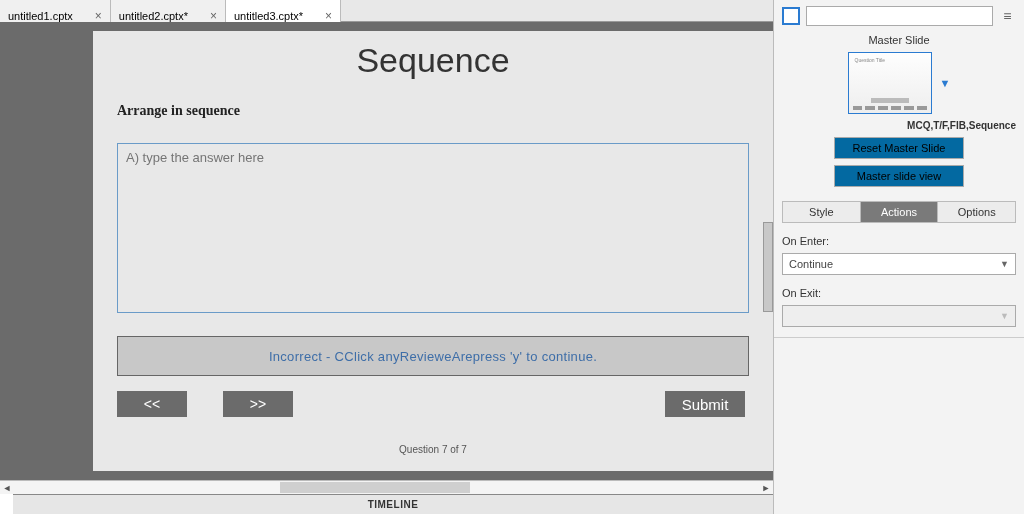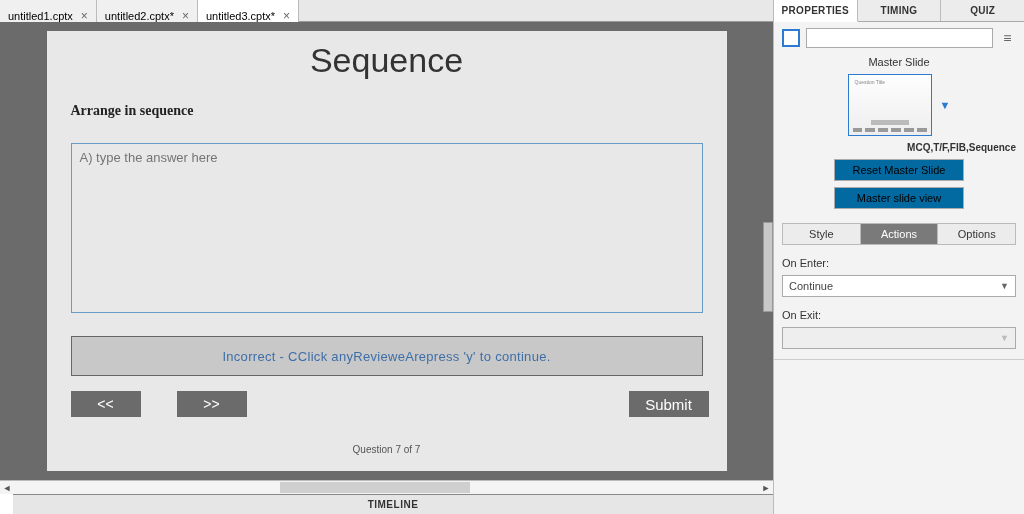--- a/index.html
+++ b/index.html
@@ -5,42 +5,42 @@
 * { box-sizing: border-box; margin: 0; padding: 0; font-family: Arial, sans-serif; }
 html, body { width: 1024px; height: 514px; overflow: hidden; background: #fff; }
 
 .app { display: flex; flex-direction: column; width: 100%; height: 100%; }
 
 .main-row { display: flex; flex: 1; min-height: 0; }
 
 .left-col { flex: 1; display: flex; flex-direction: column; border-right: 1px solid #bbb; }
 
 .tabs { display: flex; height: 22px; border-bottom: 1px solid #999; background: #e8e8e8; font-size: 11px; }
-.tab { display: flex; align-items: center; padding: 16px 8px; border-right: 1px solid #bbb; background: #f0f0f0; gap: 8px; cursor: pointer; }
+.tab { display: flex; align-items: center; padding: 16px 8px; border-right: 1px solid #bbb; background: #f0f0f0; gap: 22px; cursor: pointer; }
 .tab.active { background: #fff; }
 .tab-close { font-size: 12px; color: #666; cursor: pointer; }
 
-.stage-wrap { flex: 1; background: #6b6b6b; display: flex; align-items: center; justify-content: center; position: relative; overflow: hidden; }
+.stage-wrap { flex: 1; background: #6b6b6b; display: flex; align-items: center; justify-content: flex-end; position: relative; overflow: hidden; }
 .vscroll { position: absolute; right: 0; top: 200px; width: 10px; height: 90px; background: #c8c8c8; border: 1px solid #999; }
 
 .slide { width: 680px; height: 440px; background: #e8e8e8; position: relative; }
 
 .slide-title { font-size: 34px; font-weight: 300; color: #333; text-align: center; padding-top: 10px; font-family: "Segoe UI", Arial, sans-serif; }
 .slide-question { font-size: 14px; color: #222; font-weight: 600; position: absolute; top: 72px; left: 24px; font-family: Georgia, serif; }
 
 .answer-box { position: absolute; top: 112px; left: 24px; right: 24px; height: 170px; border: 1px solid #6a9bc8; background: #e8e8e8; padding: 6px 8px; }
 .answer-line { font-size: 13px; color: #757575; margin-bottom: 2px; }
 
 .review-box { position: absolute; left: 24px; right: 24px; top: 305px; height: 40px; border: 1px solid #666; background: #c8c8c8; display: flex; align-items: center; justify-content: center; }
 .review-text { font-size: 13px; color: #3e6ea8; letter-spacing: .3px; }
 
 .nav-prev, .nav-next, .submit-btn { position: absolute; top: 360px; height: 26px; background: #6b6b6b; color: #fff; border: none; display: flex; align-items: center; justify-content: center; font-size: 14px; cursor: pointer; }
 .nav-prev { left: 24px; width: 70px; }
 .nav-next { left: 130px; width: 70px; }
-.submit-btn { right: 18px; width: 80px; font-size: 15px; }
+.submit-btn { right: 28px; width: 80px; font-size: 15px; }
 
 .slide-footer { position: absolute; bottom: 16px; left: 0; right: 0; text-align: center; font-size: 10px; color: #555; }
 
 .hscroll { height: 14px; background: #f4f4f4; border-top: 1px solid #bbb; position: relative; }
 .hscroll .thumb { position: absolute; left: 280px; width: 190px; top: 1px; bottom: 1px; background: #cfcfcf; }
 .hscroll .arrow { position: absolute; top: 0; bottom: 0; width: 14px; display:flex; align-items:center; justify-content:center; font-size:9px; color:#555;}
 .hscroll .arrow.left { left: 0; }
 .hscroll .arrow.right { right: 0; }
 
 .timeline { height: 20px; border-top: 1px solid #888; background: #e6e6e6; text-align: center; font-size: 10px; font-weight: bold; letter-spacing: .5px; line-height: 20px; color: #333; margin-left: 13px; }
@@ -128,25 +128,20 @@
       <div class="hscroll">
         <div class="arrow left">◄</div>
         <div class="thumb"></div>
         <div class="arrow right">►</div>
       </div>
 
       <div class="timeline">TIMELINE</div>
     </div>
 
     <div class="right-col">
-      <div class="rp-tabs">
-        <div class="rp-tab active">PROPERTIES</div>
-        <div class="rp-tab">TIMING</div>
-        <div class="rp-tab">QUIZ</div>
-      </div>
 
       <div class="rp-body">
         <div class="name-row">
           <div class="name-icon"></div>
           <input class="name-input" value="" style="">
           <div class="list-icon">≡</div>
         </div>
 
         <div class="ms-label">Master Slide</div>
         <div class="ms-row">

